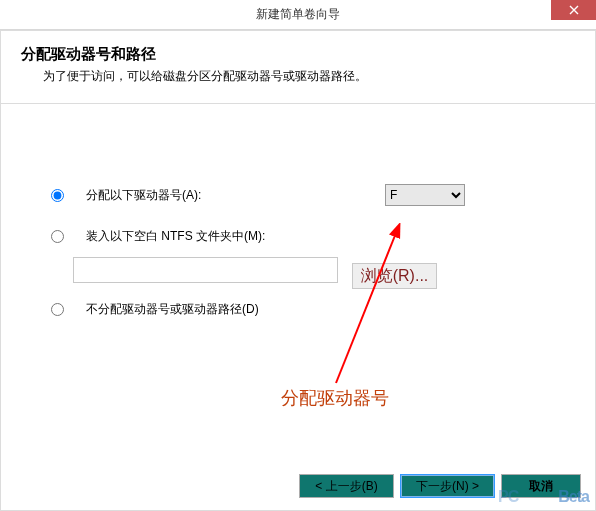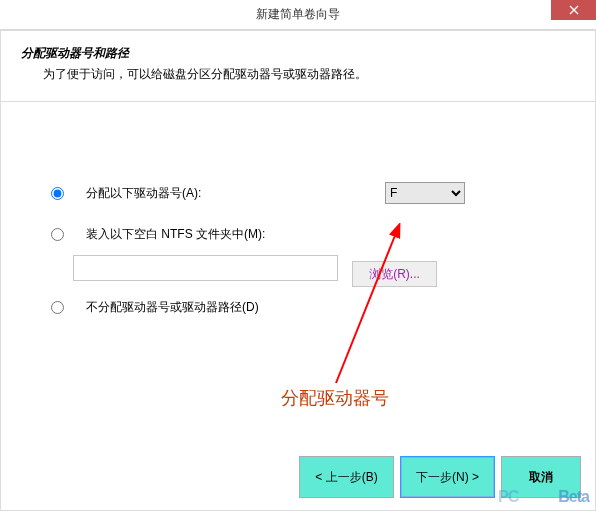--- a/index.html
+++ b/index.html
@@ -47,24 +47,23 @@
     height: 481px;
     position: relative;
     background: #fff;
   }
   .header-area {
     padding: 14px 20px 18px 20px;
     border-bottom: 1px solid #dcdcdc;
   }
   .header-title {
     font-weight: bold;
-    font-size: 12px;
+    font-size: 15px;
     color: #000;
     margin-bottom: 4px;
-    font-style: italic;
   }
   .header-sub {
     font-size: 12px;
     color: #000;
     padding-left: 22px;
   }
   .body-area {
     padding: 80px 40px 20px 50px;
     position: relative;
   }
@@ -96,36 +95,36 @@
     background: #fff;
     padding: 0 6px;
     font-size: 12px;
   }
   .browse-btn {
     width: 85px;
     height: 26px;
     margin-left: 14px;
     background: #efefef;
     border: 1px solid #c8c8c8;
-    color: #a21caf;
-    font-size: 12px;
+    color: #7f1d1d;
+    font-size: 16px;
     cursor: default;
   }
   .row-inline { display: flex; align-items: center; }
   .footer {
     position: absolute;
     bottom: 12px;
     right: 14px;
     display: flex;
     gap: 6px;
   }
   .nav-btn {
     width: 95px;
-    height: 42px;
-    background: #5eead4;
+    height: 24px;
+    background: #0f766e;
     border: 1px solid #acacac;
     font-size: 12px;
     cursor: pointer;
   }
   .nav-btn.default {
     border: 1px solid #3399ff;
     box-shadow: inset 0 0 0 1px #7eb4ea;
   }
   .cancel-btn { width: 80px; font-weight: bold; }
   .annotation {

